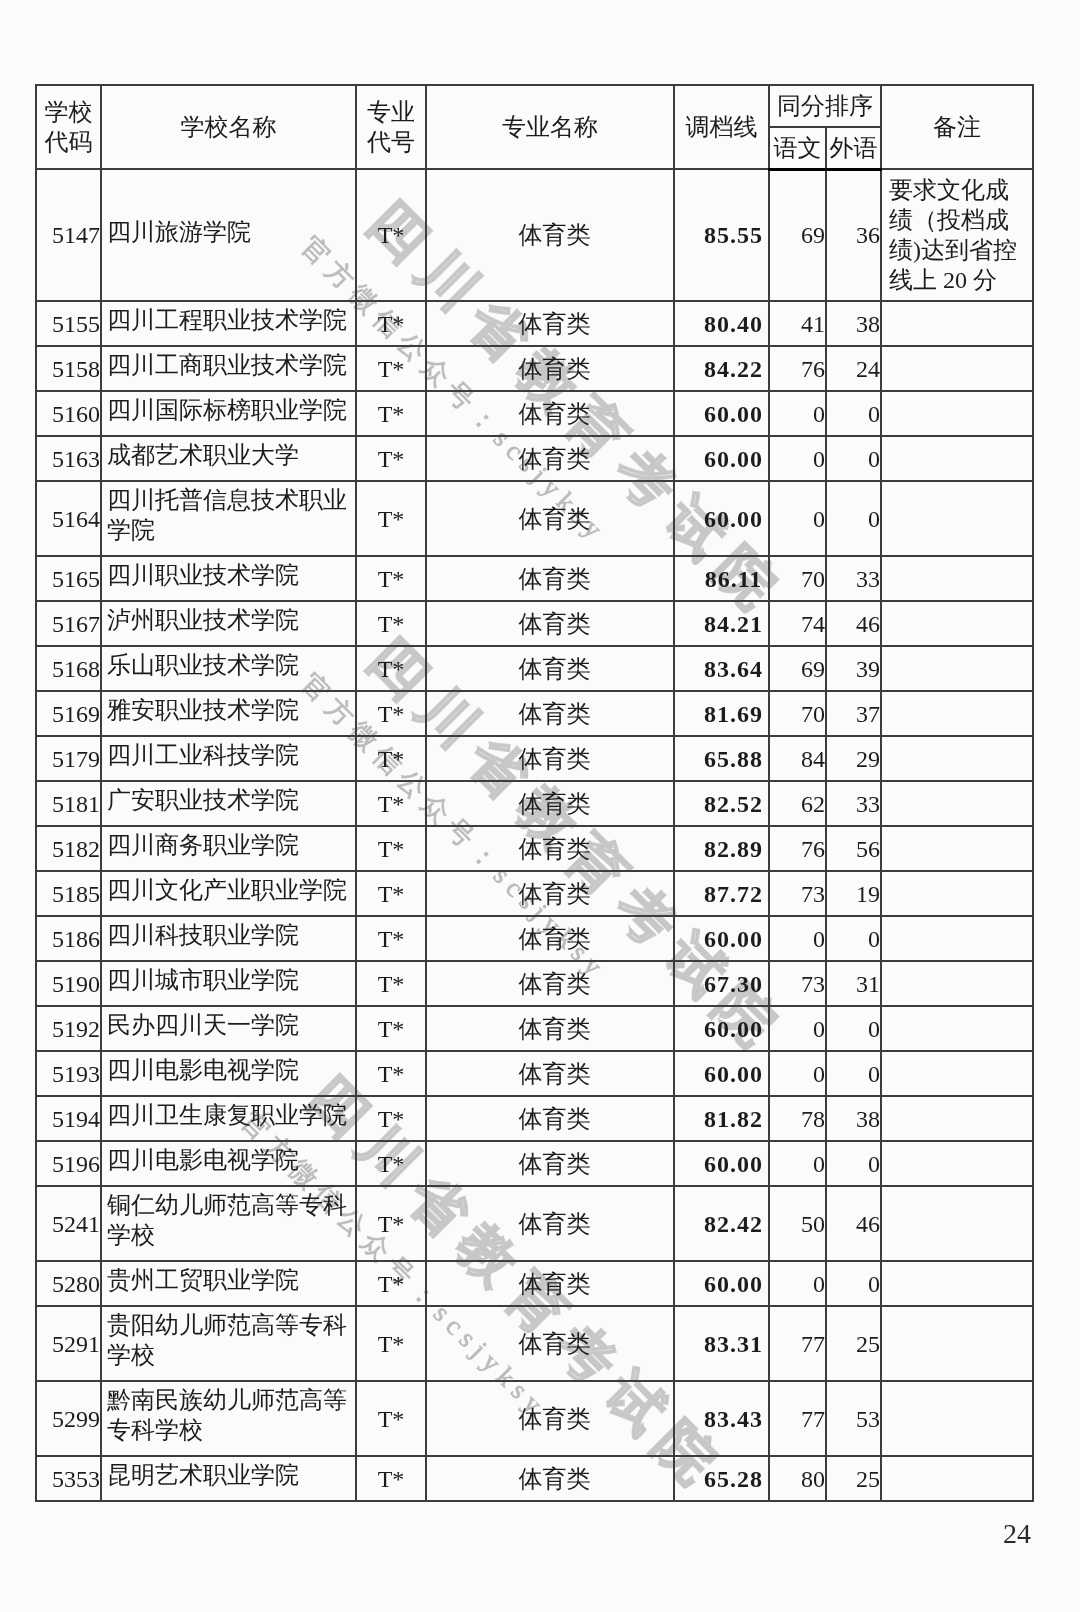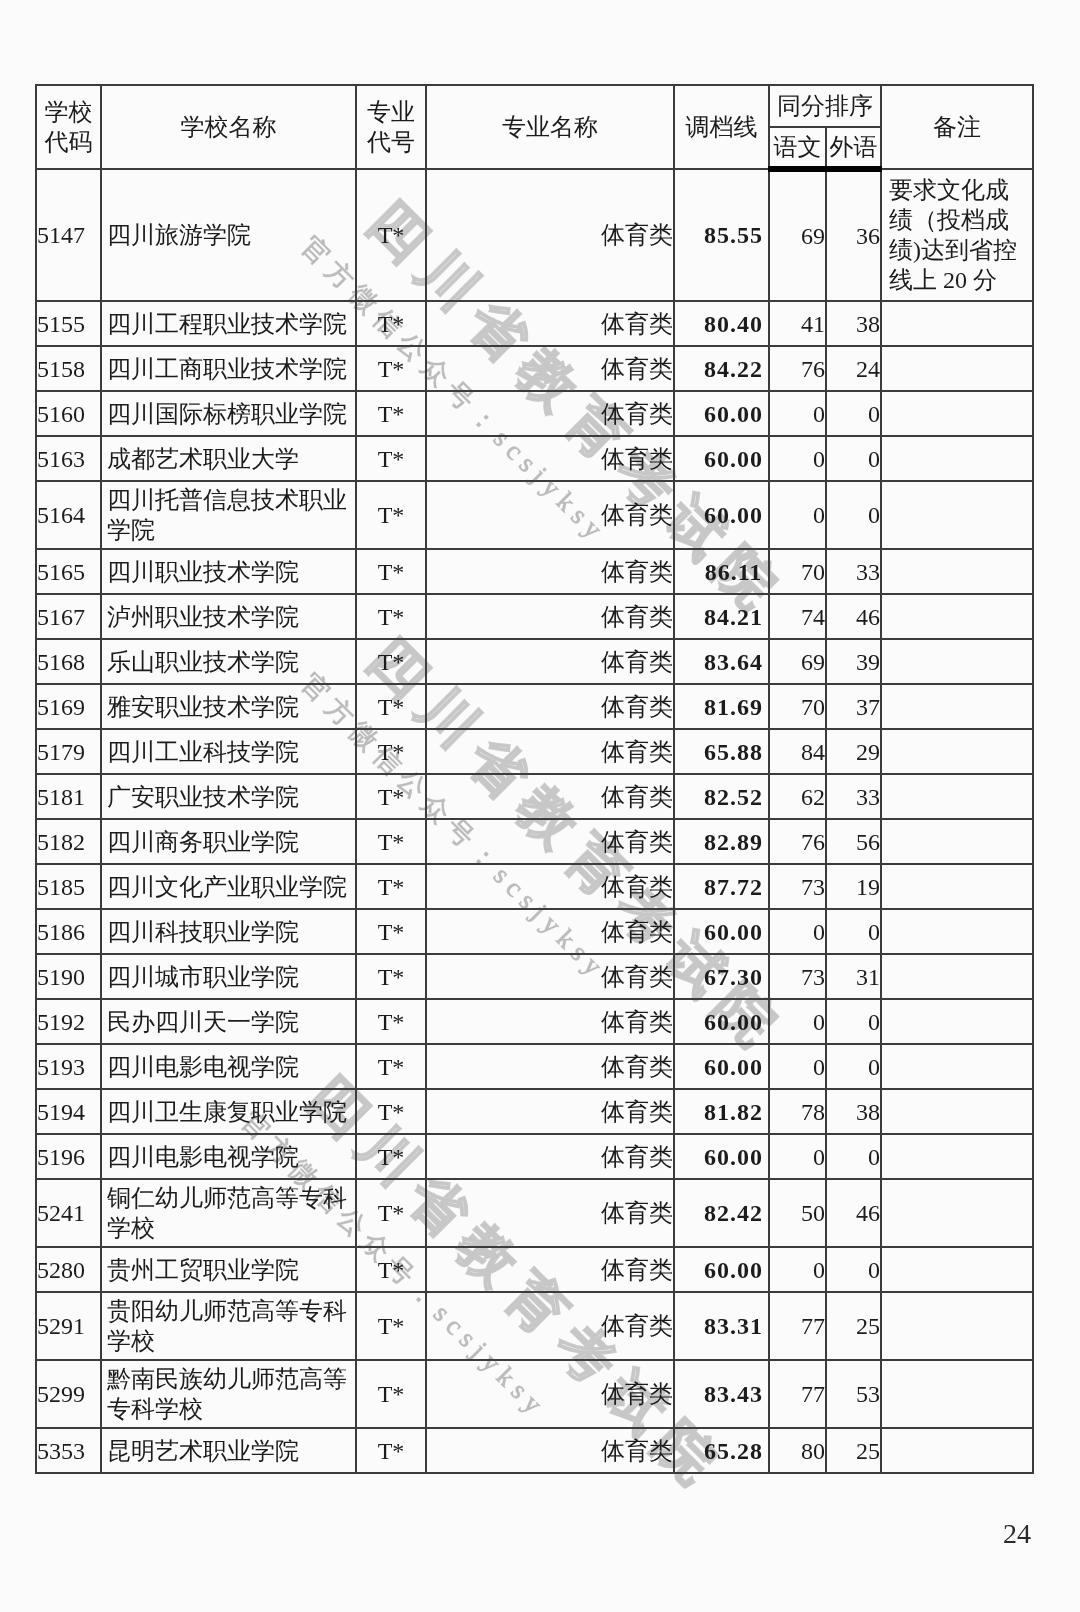--- a/index.html
+++ b/index.html
@@ -58,26 +58,26 @@
     line-height:30px;
     vertical-align:middle;
     background:transparent;
     word-break:break-all;
   }
   .sheet-table thead th {
     text-align:center;
     font-weight:normal;
     height:42px;
   }
-  .sheet-table thead tr:last-child th { border-bottom:6px solid #000000;margin-left:16px; }
+  .sheet-table thead tr:last-child th { border-bottom:3px solid #000000;margin-left:16px; }
   .sheet-table tbody tr { height:45px; }
-  .c-code   { text-align:left; }
-  .c-name   { text-align:left; padding:3px 4px 3px 5px; }
+  .c-code   { text-align:right; }
+  .c-name   { text-align:left; padding:3px 4px 10px 5px; }
   .c-mcode  { text-align:center; }
-  .c-mname  { text-align:right; padding-left:9px; }
+  .c-mname  { text-align:center; padding-left:9px; }
   .c-line   { text-align:center; font-weight:bold; letter-spacing:1px;padding-left:24px; }
   .c-num    { text-align:right;font-family:Liberation Serif, serif; }
   .c-remark { text-align:left; padding:5px 4px 5px 7px; font-size:23px; line-height:31px; }
 
   
   .page-number {
     position:absolute;
     left:1003px; top:1518px;
     font-size:28px;
     color:#2a2a2a;

